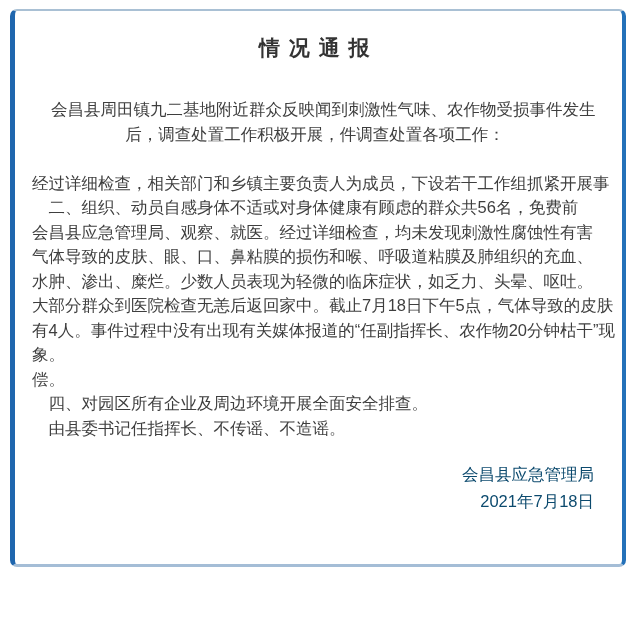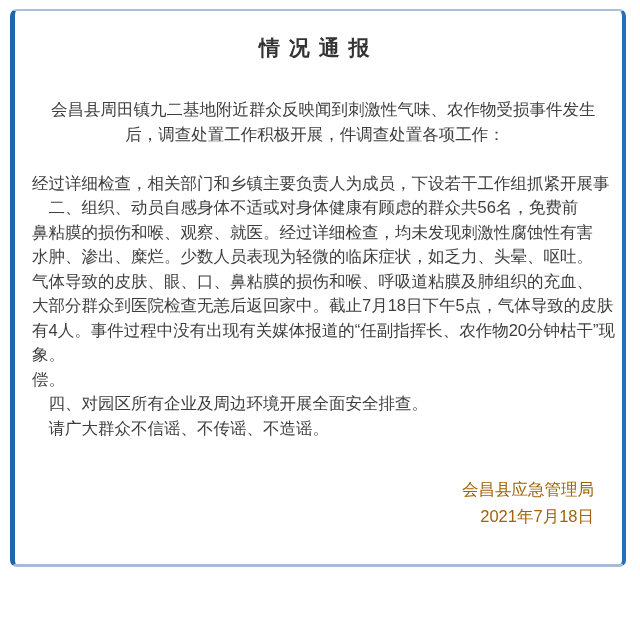--- a/index.html
+++ b/index.html
@@ -41,59 +41,59 @@
     line-height: 24.5px;
     color: #3e3e3e;
   }
   .para { margin: 0; }
   .para.gap-after { margin-bottom: 24.5px; text-align: center; }
   .line {
     white-space: nowrap;
     height: 24.5px;
   }
   .notice-footer {
-    margin-top: 36px;
+    margin-top: 21px;
     text-align: right;
     padding-right: 4px;
     font-size: 16.5px;
     line-height: 27px;
-    color: #a16207;
+    color: #0c4a6e;
   }
 </style>
 </head>
 <body>
 
 <div class="notice-card">
   <div class="notice-title">情 况 通 报</div>
 
   <div class="notice-body">
       <div class="para gap-after">
         <div class="line">　会昌县周田镇九二基地附近群众反映闻到刺激性气味、农作物受损事件发生</div>
         <div class="line">后，调查处置工作积极开展，件调查处置各项工作：</div>
       </div>
       <div class="para">
         <div class="line">经过详细检查，相关部门和乡镇主要负责人为成员，下设若干工作组抓紧开展事</div>
       </div>
       <div class="para">
         <div class="line">　二、组织、动员自感身体不适或对身体健康有顾虑的群众共56名，免费前</div>
-        <div class="line">鼻粘膜的损伤和喉、观察、就医。经过详细检查，均未发现刺激性腐蚀性有害</div>
+        <div class="line">会昌县应急管理局、观察、就医。经过详细检查，均未发现刺激性腐蚀性有害</div>
+        <div class="line">气体导致的皮肤、眼、口、鼻粘膜的损伤和喉、呼吸道粘膜及肺组织的充血、</div>
         <div class="line">水肿、渗出、糜烂。少数人员表现为轻微的临床症状，如乏力、头晕、呕吐。</div>
-        <div class="line">气体导致的皮肤、眼、口、鼻粘膜的损伤和喉、呼吸道粘膜及肺组织的充血、</div>
         <div class="line">大部分群众到医院检查无恙后返回家中。截止7月18日下午5点，气体导致的皮肤</div>
         <div class="line">有4人。事件过程中没有出现有关媒体报道的“任副指挥长、农作物20分钟枯干”现</div>
         <div class="line">象。</div>
       </div>
       <div class="para">
         <div class="line">偿。</div>
       </div>
       <div class="para">
         <div class="line">　四、对园区所有企业及周边环境开展全面安全排查。</div>
       </div>
       <div class="para">
-        <div class="line">　请广大群众不信谣、不传谣、不造谣。</div>
+        <div class="line">　由县委书记任指挥长、不传谣、不造谣。</div>
       </div>
     </div>
 
   <div class="notice-footer">
     <div class="line-sign">会昌县应急管理局</div>
     <div class="line-date">2021年7月18日</div>
   </div>
 </div>
 
 </body></html>

